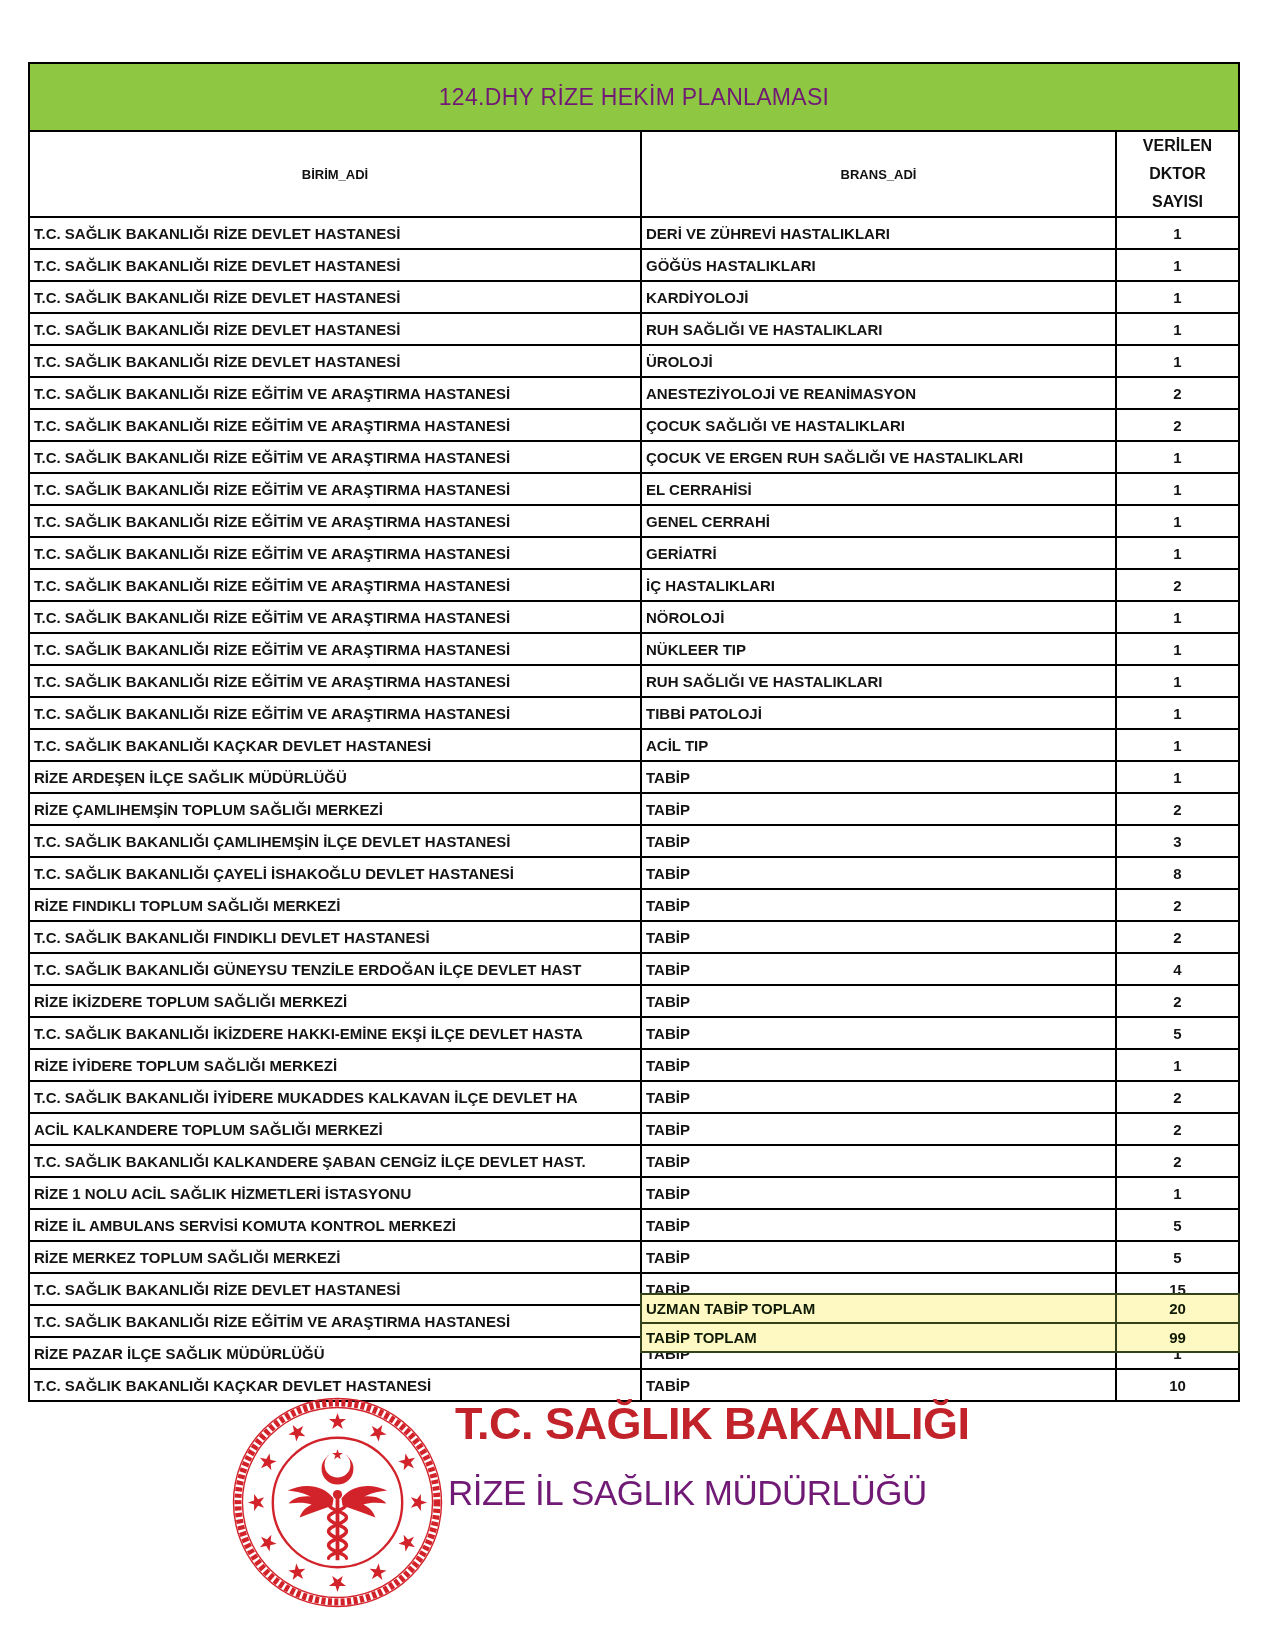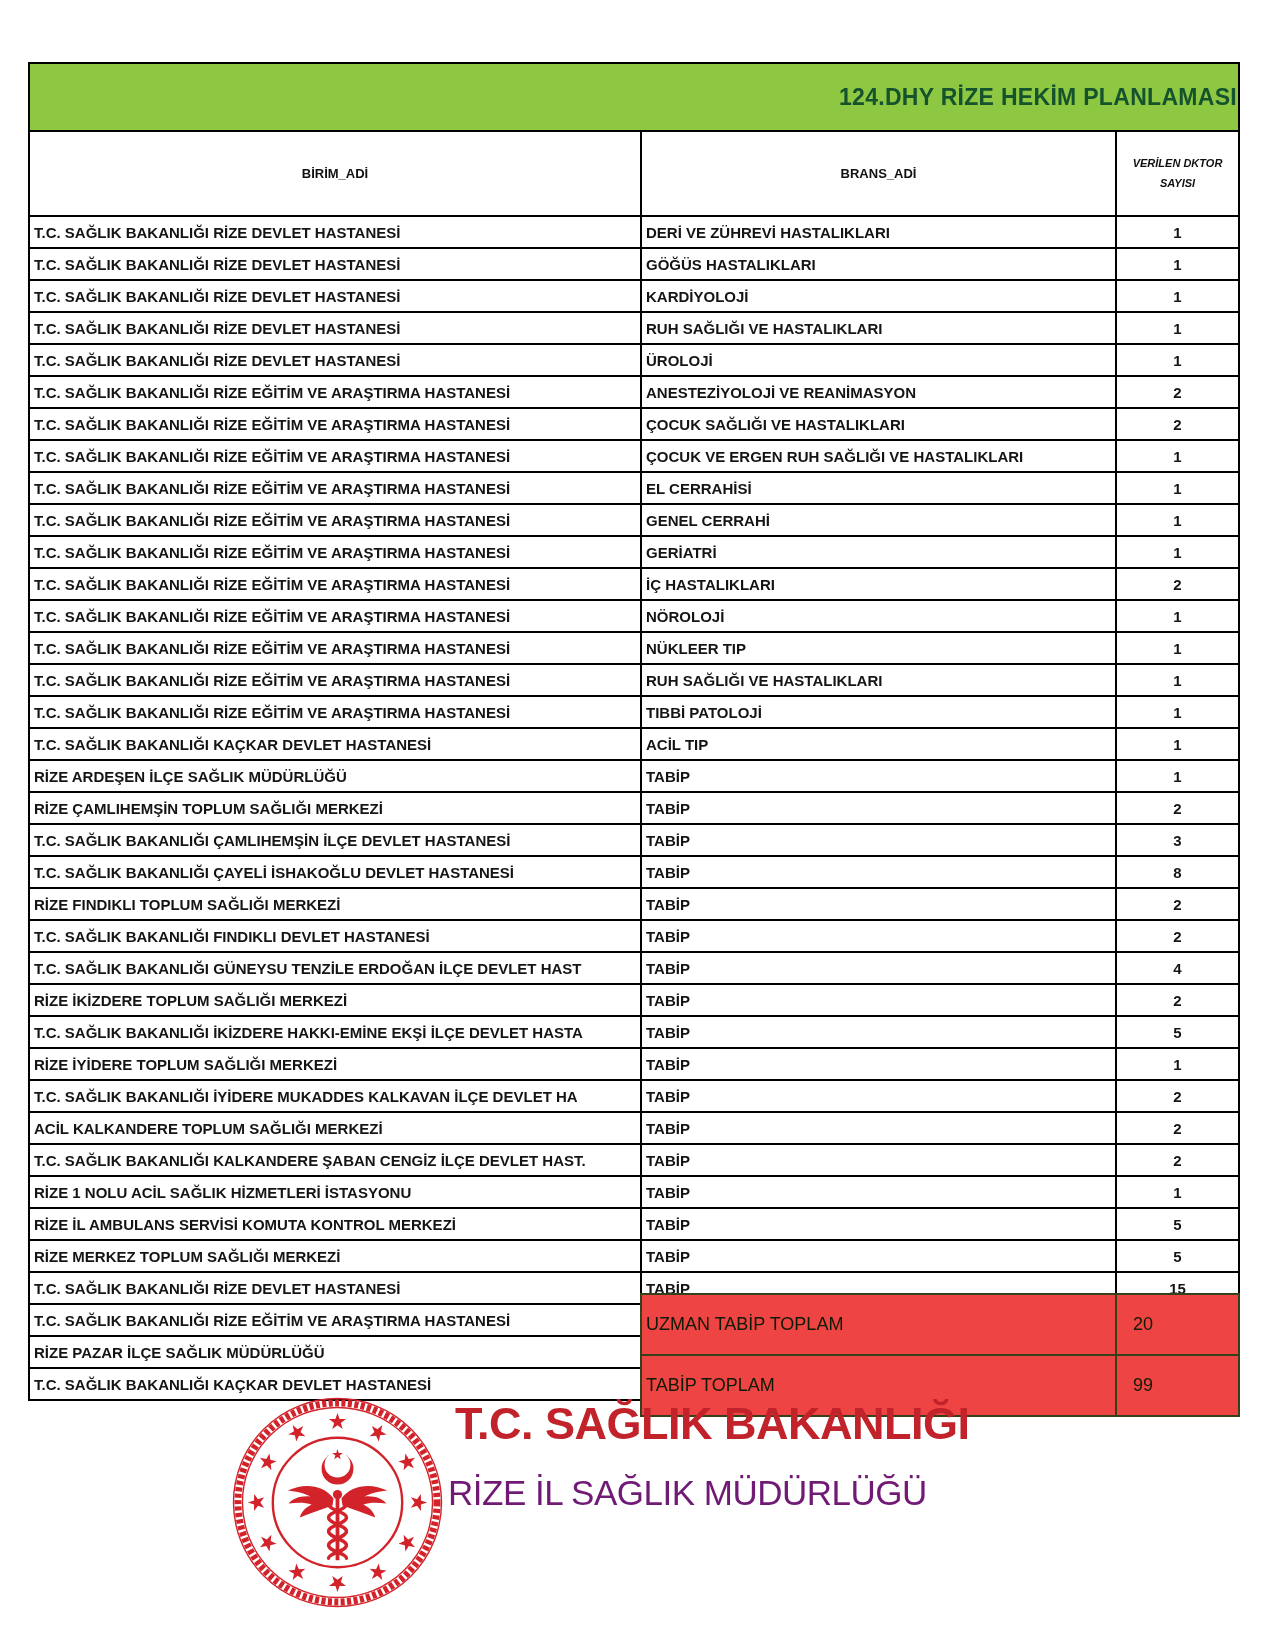--- a/index.html
+++ b/index.html
@@ -10,46 +10,46 @@
   }
 
   
   .main-table {
     position:absolute; left:28px; top:62px; width:1210px;
     border-collapse:collapse; table-layout:fixed;
   }
   .main-table th, .main-table td { border:2px solid #000; }
   .title-cell {
     background:#8EC741; border:2.5px solid #44531F;
-    height:64px; text-align:right; vertical-align:middle;
-    font-size:23px; font-weight:bold; letter-spacing:.3px; color:#14532d;
+    height:64px; text-align:center; vertical-align:middle;
+    font-size:23px; font-weight:normal; letter-spacing:.3px; color:#701a75;
   }
   .head-row th {
     height:81px; background:#fff; text-align:center; vertical-align:middle;
     font-size:13px; font-weight:bold; color:#101010;
   }
-  .head-row th.col-sayi { font-size:11px; line-height:1.75; white-space:normal; padding:0 6px;font-style:italic; }
+  .head-row th.col-sayi { font-size:16px; line-height:1.75; white-space:normal; padding:0 6px; }
   .main-table tbody tr { height:32px; }
   .main-table tbody td {
     font-size:15px; font-weight:bold; color:#141414;
     padding:0 0 0 4px; white-space:nowrap; overflow:hidden; vertical-align:middle;
   }
   .main-table tbody td.num { text-align:center; padding:0; }
 
   
   .summary-table {
     position:absolute; left:640px; top:1293px; width:598px;
     border-collapse:collapse; table-layout:fixed;
   }
   .summary-table td {
-    border:2px solid #33421a; background:#ef4444; height:27px;
-    font-size:18px; font-weight:normal; color:#0f1a05;
+    border:2px solid #33421a; background:#fef9c3; height:27px;
+    font-size:15px; font-weight:bold; color:#0f1a05;
     padding:0 0 0 4px; white-space:nowrap; overflow:hidden; vertical-align:middle;
   }
-  .summary-table td.num { padding:16px;margin-left:40px; }
+  .summary-table td.num { text-align:center; padding:0;margin-left:40px; }
 
   
   .footer { position:absolute; left:0; top:1345px; width:1128px; height:282px; }
   .emblem { position:absolute; left:230px; top:50px; width:215px; height:215px; }
   .ministry-title {
     position:absolute; left:455px; top:53px; width:700px;
     font-size:45px; font-weight:bold; letter-spacing:-0.5px; color:#C2232A;
     white-space:nowrap;
   }
   .directorate-title {

